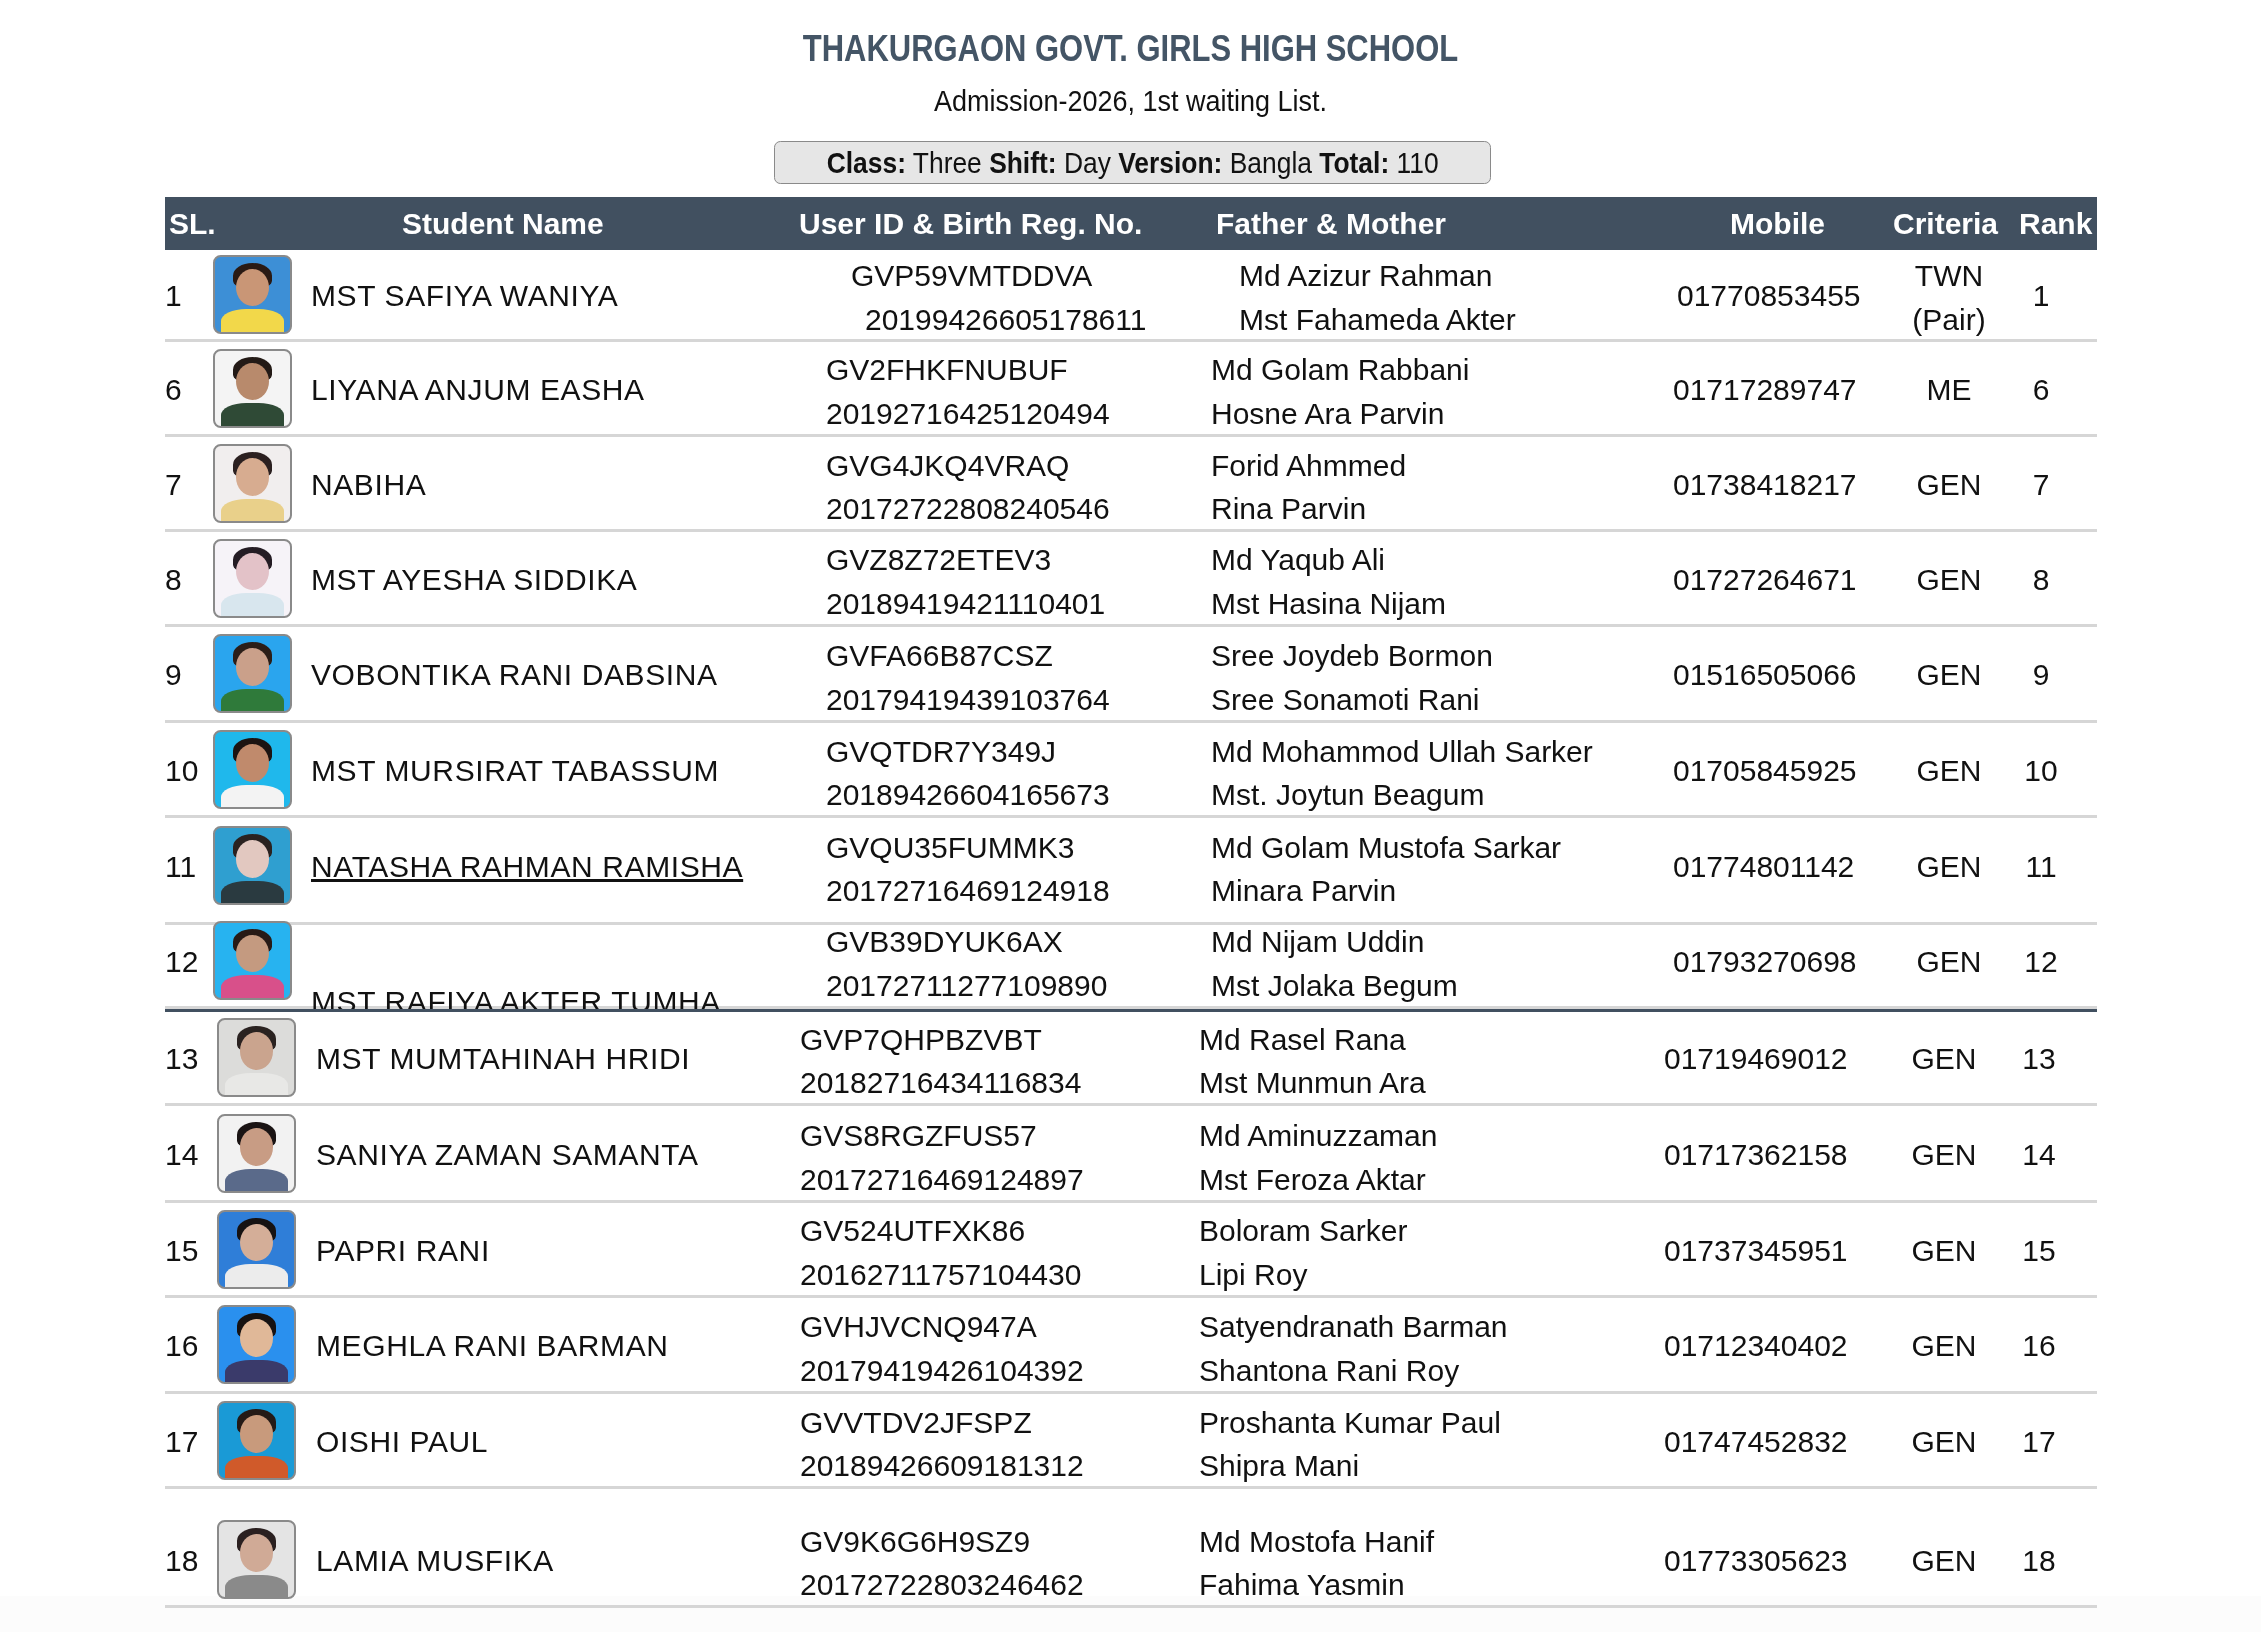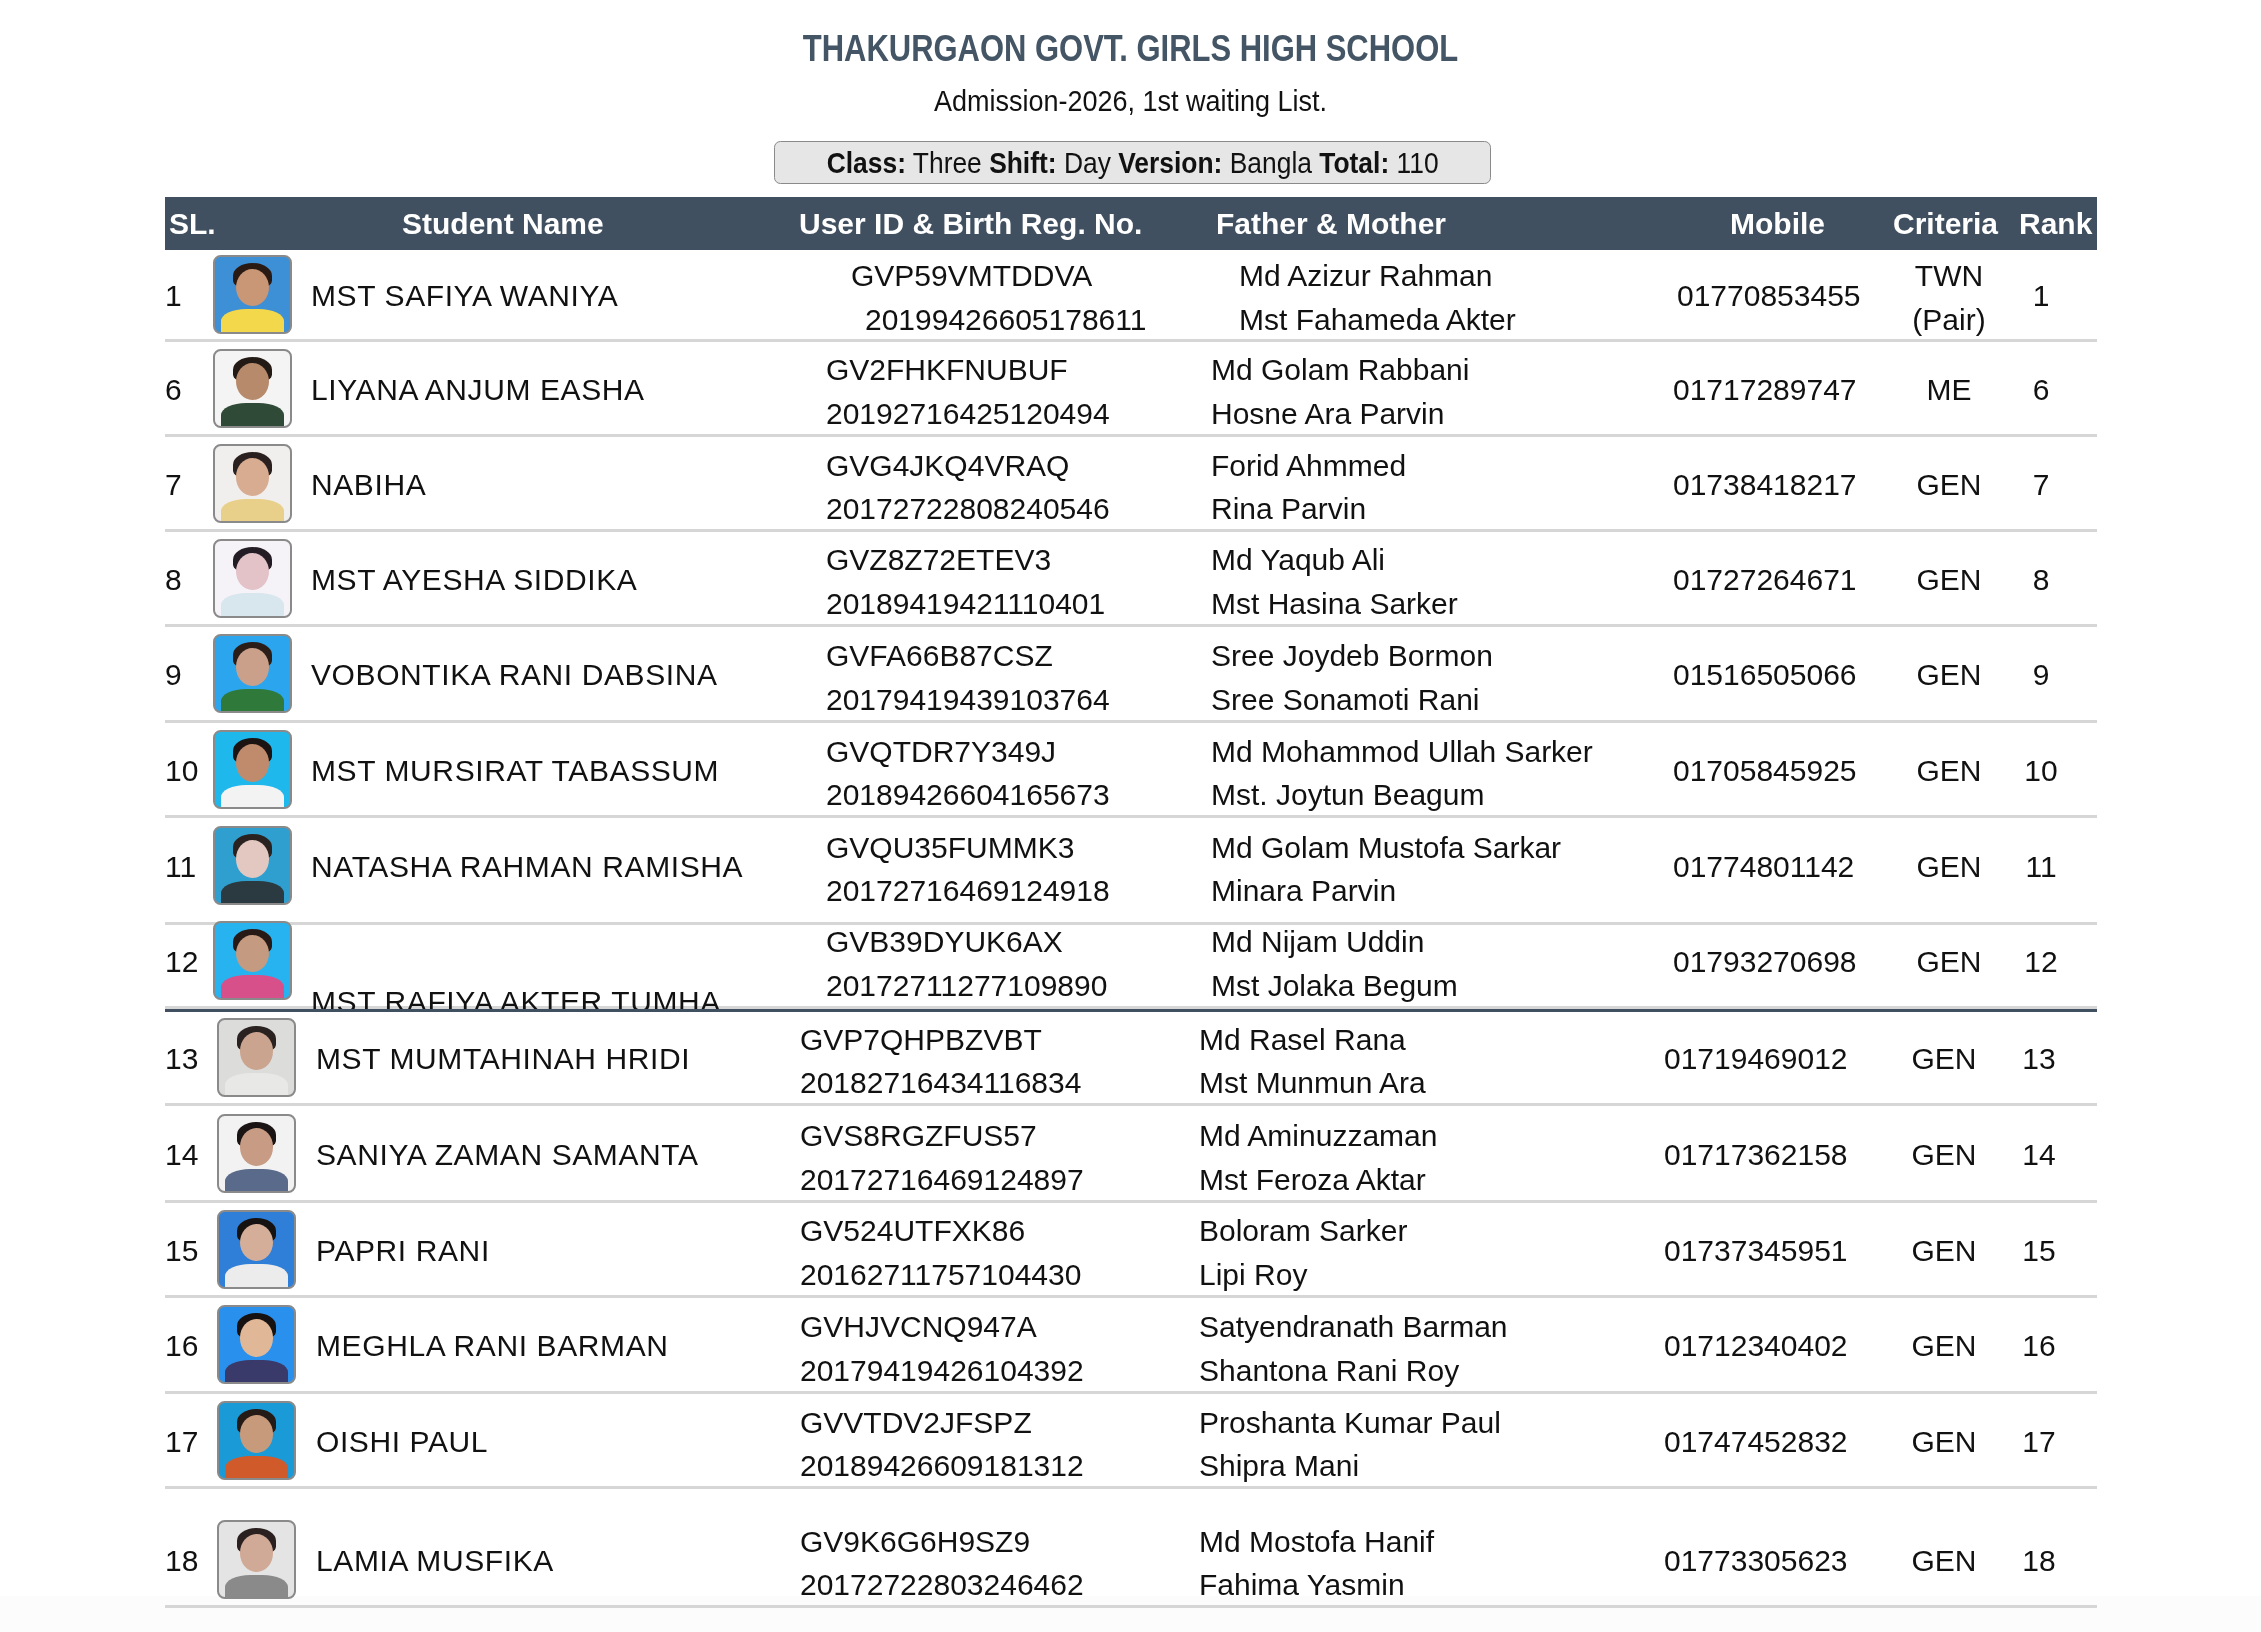--- a/index.html
+++ b/index.html
@@ -140,21 +140,21 @@
         <span class="cell sl" style="left: 0px; top: 31px;">8</span>
         <div class="photo" style="left: 48px; top: 6.8px; background: rgb(246, 243, 248);">
           <div class="body" style="background:#d8e6ee"></div>
           <div class="hair" style="background:#241c24"></div>
           <div class="head" style="background:#e3c2c8"></div>
         </div>
         <span class="cell name" style="left: 146px; top: 31px;">MST AYESHA SIDDIKA</span>
         <span class="cell " style="left: 661px; top: 11.3px;">GVZ8Z72ETEV3</span>
         <span class="cell " style="left: 661px; top: 55px;">20189419421110401</span>
         <span class="cell " style="left: 1046px; top: 11.3px;">Md Yaqub Ali</span>
-        <span class="cell " style="left: 1046px; top: 55px;">Mst Hasina Sarker</span>
+        <span class="cell " style="left: 1046px; top: 55px;">Mst Hasina Nijam</span>
         <span class="cell " style="left: 1508px; top: 31px;">01727264671</span>
         <span class="cell " style="left: 1784px; top: 31px; transform: translateX(-50%);">GEN</span>
         <span class="cell " style="left: 1876px; top: 31px; transform: translateX(-50%);">8</span>
       </div>
       <div class="row" style="left: 165px; top: 627px; height: 96px;">
         <span class="cell sl" style="left: 0px; top: 31px;">9</span>
         <div class="photo" style="left: 48px; top: 7.4px; background: rgb(42, 165, 238);">
           <div class="body" style="background:#2f7a3a"></div>
           <div class="hair" style="background:#2b1e18"></div>
           <div class="head" style="background:#caa08a"></div>
@@ -184,21 +184,21 @@
         <span class="cell " style="left: 1784px; top: 31px; transform: translateX(-50%);">GEN</span>
         <span class="cell " style="left: 1876px; top: 31px; transform: translateX(-50%);">10</span>
       </div>
       <div class="row" style="left: 165px; top: 819px; height: 106px;">
         <span class="cell sl" style="left: 0px; top: 31px;">11</span>
         <div class="photo" style="left: 48px; top: 7px; background: rgb(47, 159, 208);">
           <div class="body" style="background:#2a3a40"></div>
           <div class="hair" style="background:#2a2220"></div>
           <div class="head" style="background:#e2c8c0"></div>
         </div>
-        <span class="cell name" style="left: 146px; top: 31px;">NATASHA RAHMAN RAMISHA</span>
+        <span class="cell name" style="left: 146px; top: 31px; text-decoration: underline;">NATASHA RAHMAN RAMISHA</span>
         <span class="cell " style="left: 661px; top: 11.6px;">GVQU35FUMMK3</span>
         <span class="cell " style="left: 661px; top: 55px;">20172716469124918</span>
         <span class="cell " style="left: 1046px; top: 11.6px;">Md Golam Mustofa Sarkar</span>
         <span class="cell " style="left: 1046px; top: 55px;">Minara Parvin</span>
         <span class="cell " style="left: 1508px; top: 31px;">01774801142</span>
         <span class="cell " style="left: 1784px; top: 31px; transform: translateX(-50%);">GEN</span>
         <span class="cell " style="left: 1876px; top: 31px; transform: translateX(-50%);">11</span>
       </div>
       <div class="row" style="left: 165px; top: 914px; height: 95px;">
         <span class="cell sl" style="left: 0px; top: 31px;">12</span>

